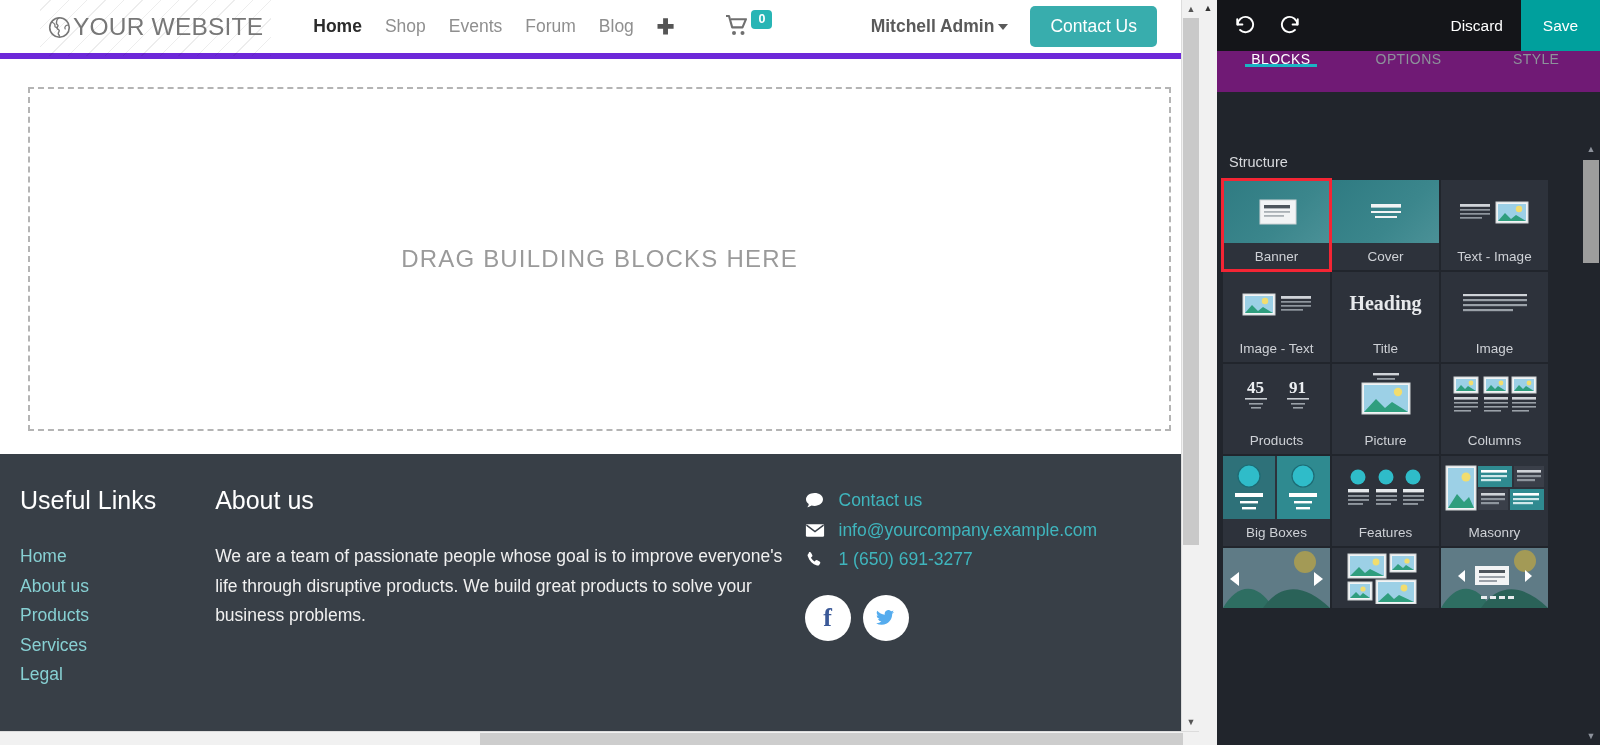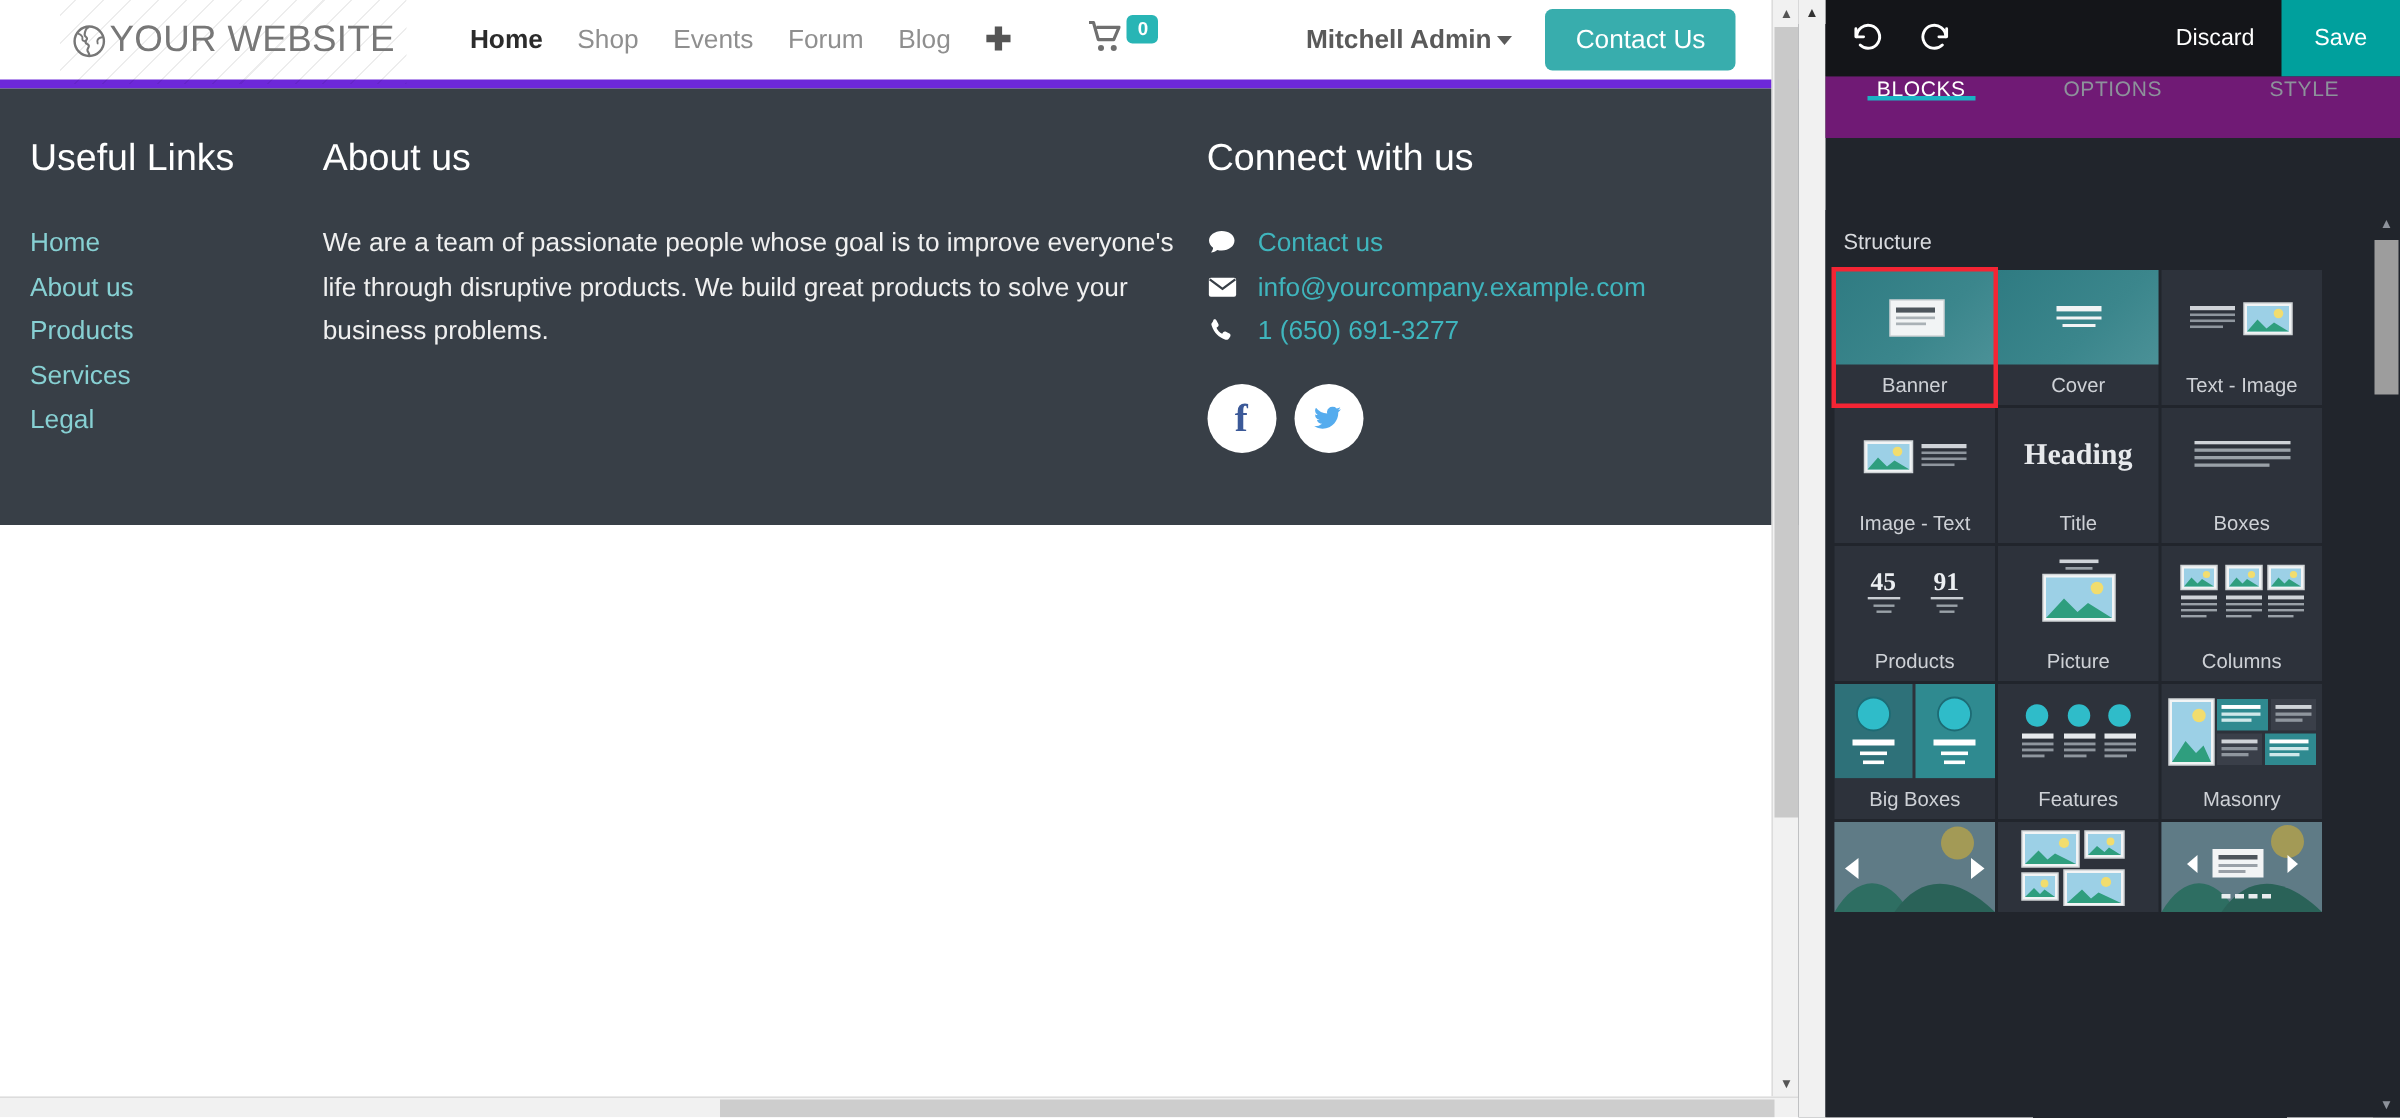--- a/index.html
+++ b/index.html
@@ -284,39 +284,43 @@
 
       <div class="nav-right">
         <div class="user-name">
           <span>Mitchell Admin</span>
           <span class="caret-dn"></span>
         </div>
         <button class="contact-btn">Contact Us</button>
       </div>
     </div>
 
+    <div id="dropzone-area">
+      <div id="dropzone">
+        <span>DRAG BUILDING BLOCKS HERE</span>
+      </div>
+    </div>
 
     <div id="footer">
       <div class="footer-inner">
         <div class="fcol-1">
           <div class="f-title">Useful Links</div>
           <a class="f-link" href="#">Home</a>
           <a class="f-link" href="#">About us</a>
           <a class="f-link" href="#">Products</a>
           <a class="f-link" href="#">Services</a>
           <a class="f-link" href="#">Legal</a>
         </div>
 
         <div class="fcol-2">
           <div class="f-title">About us</div>
           <div class="f-para">We are a team of passionate people whose goal is to improve everyone's life through disruptive products. We build great products to solve your business problems.</div>
         </div>
 
         <div class="fcol-3">
-          <div class="f-title">Connect with us</div>
 
           <div class="f-contact-row">
             <span class="ic">
               <svg viewBox="0 0 20 18" width="19" height="17">
                   <path d="M10 1C5 1 1 4 1 7.8c0 2 1.1 3.8 2.9 5-.1 1.3-.6 2.4-1.6 3.4 1.9-.2 3.4-.9 4.5-1.8 1 .3 2.1.4 3.2.4 5 0 9-3 9-7S15 1 10 1z" fill="#ffffff"></path>
                 </svg>
             </span>
             <a href="#">Contact us</a>
           </div>
 
@@ -460,21 +464,21 @@
 
         <div class="card">
           <div class="thumb">
             <svg width="72" height="30" viewBox="0 0 72 30">
               <rect x="4" y="5" width="64" height="2.2" fill="#cfd3d8"></rect>
               <rect x="4" y="10" width="64" height="2.2" fill="#9aa1a8"></rect>
               <rect x="4" y="15" width="64" height="2.2" fill="#9aa1a8"></rect>
               <rect x="4" y="20" width="50" height="2.2" fill="#9aa1a8"></rect>
             </svg>
           </div>
-          <div class="caption">Boxes</div>
+          <div class="caption">Image</div>
         </div>
 
         <div class="card">
           <div class="thumb">
             <div style="display:flex;gap:20px;align-items:flex-start;">
               <div style="text-align:center;">
                 <div style="font-family:'Liberation Serif',serif;font-weight:700;font-size:17px;color:#eceff2;line-height:1;">45</div>
                 <svg width="22" height="14" viewBox="0 0 22 14" style="display:block;margin-top:2px;">
                   <rect x="0" y="0" width="22" height="1.6" fill="#c9ced3"></rect>
                   <rect x="4" y="5" width="14" height="1.6" fill="#9aa1a8"></rect>

